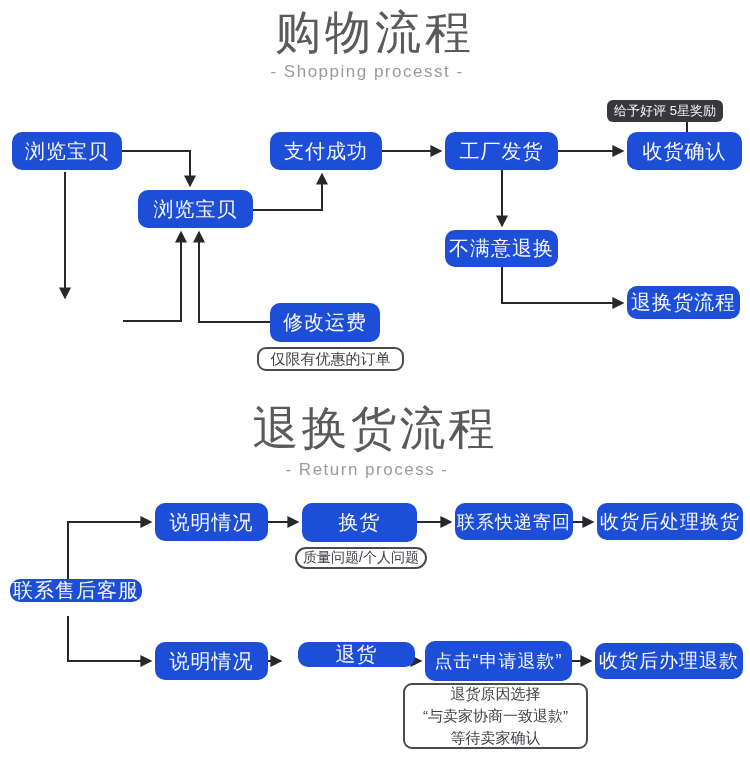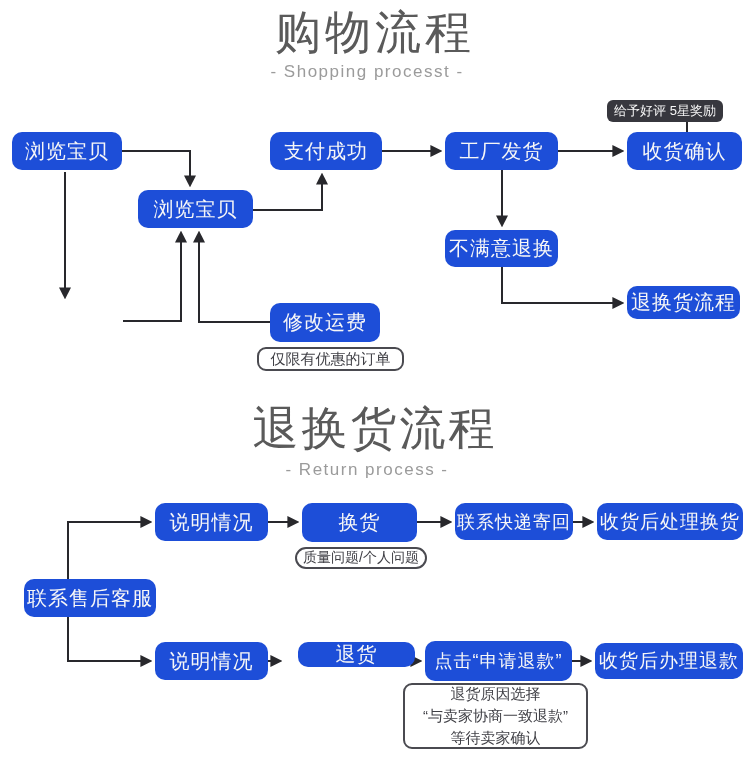--- a/index.html
+++ b/index.html
@@ -87,21 +87,21 @@
   <div class="node" style="left:627px;top:132px;width:115px;height:38px;">收货确认</div>
   <div class="node" style="left:445px;top:230px;width:113px;height:37px;">不满意退换</div>
   <div class="node" style="left:270px;top:303px;width:110px;height:39px;">修改运费</div>
   <div class="node" style="left:627px;top:286px;width:113px;height:33px;">退换货流程</div>
 
   <div class="note" style="left:257px;top:347px;width:147px;height:24px;border-radius:9px;">仅限有优惠的订单</div>
 
   <div class="flow-title" style="top:404px;letter-spacing:3px;">退换货流程</div>
   <div class="flow-subtitle" style="top:460px;">- Return process -</div>
 
-  <div class="node" style="left:24px;top:579px;width:132px;height:38px;">联系售后客服</div>
+  <div class="node" style="left:10px;top:579px;width:132px;height:23px;">联系售后客服</div>
   <div class="node" style="left:155px;top:503px;width:113px;height:38px;">说明情况</div>
   <div class="node" style="left:302px;top:503px;width:115px;height:39px;">换货</div>
   <div class="node fs18" style="left:455px;top:503px;width:118px;height:37px;">联系快递寄回</div>
   <div class="node fs19" style="left:597px;top:503px;width:146px;height:37px;">收货后处理换货</div>
   <div class="node" style="left:155px;top:642px;width:113px;height:38px;">说明情况</div>
   <div class="node" style="left:298px;top:642px;width:117px;height:25px;text-align:center;">退货</div>
   <div class="node fs18" style="left:425px;top:641px;width:147px;height:40px;">点击“申请退款”</div>
   <div class="node fs19" style="left:595px;top:643px;width:148px;height:36px;">收货后办理退款</div>
 
   <div class="note fs14" style="left:295px;top:547px;width:132px;height:22px;">质量问题/个人问题</div>

